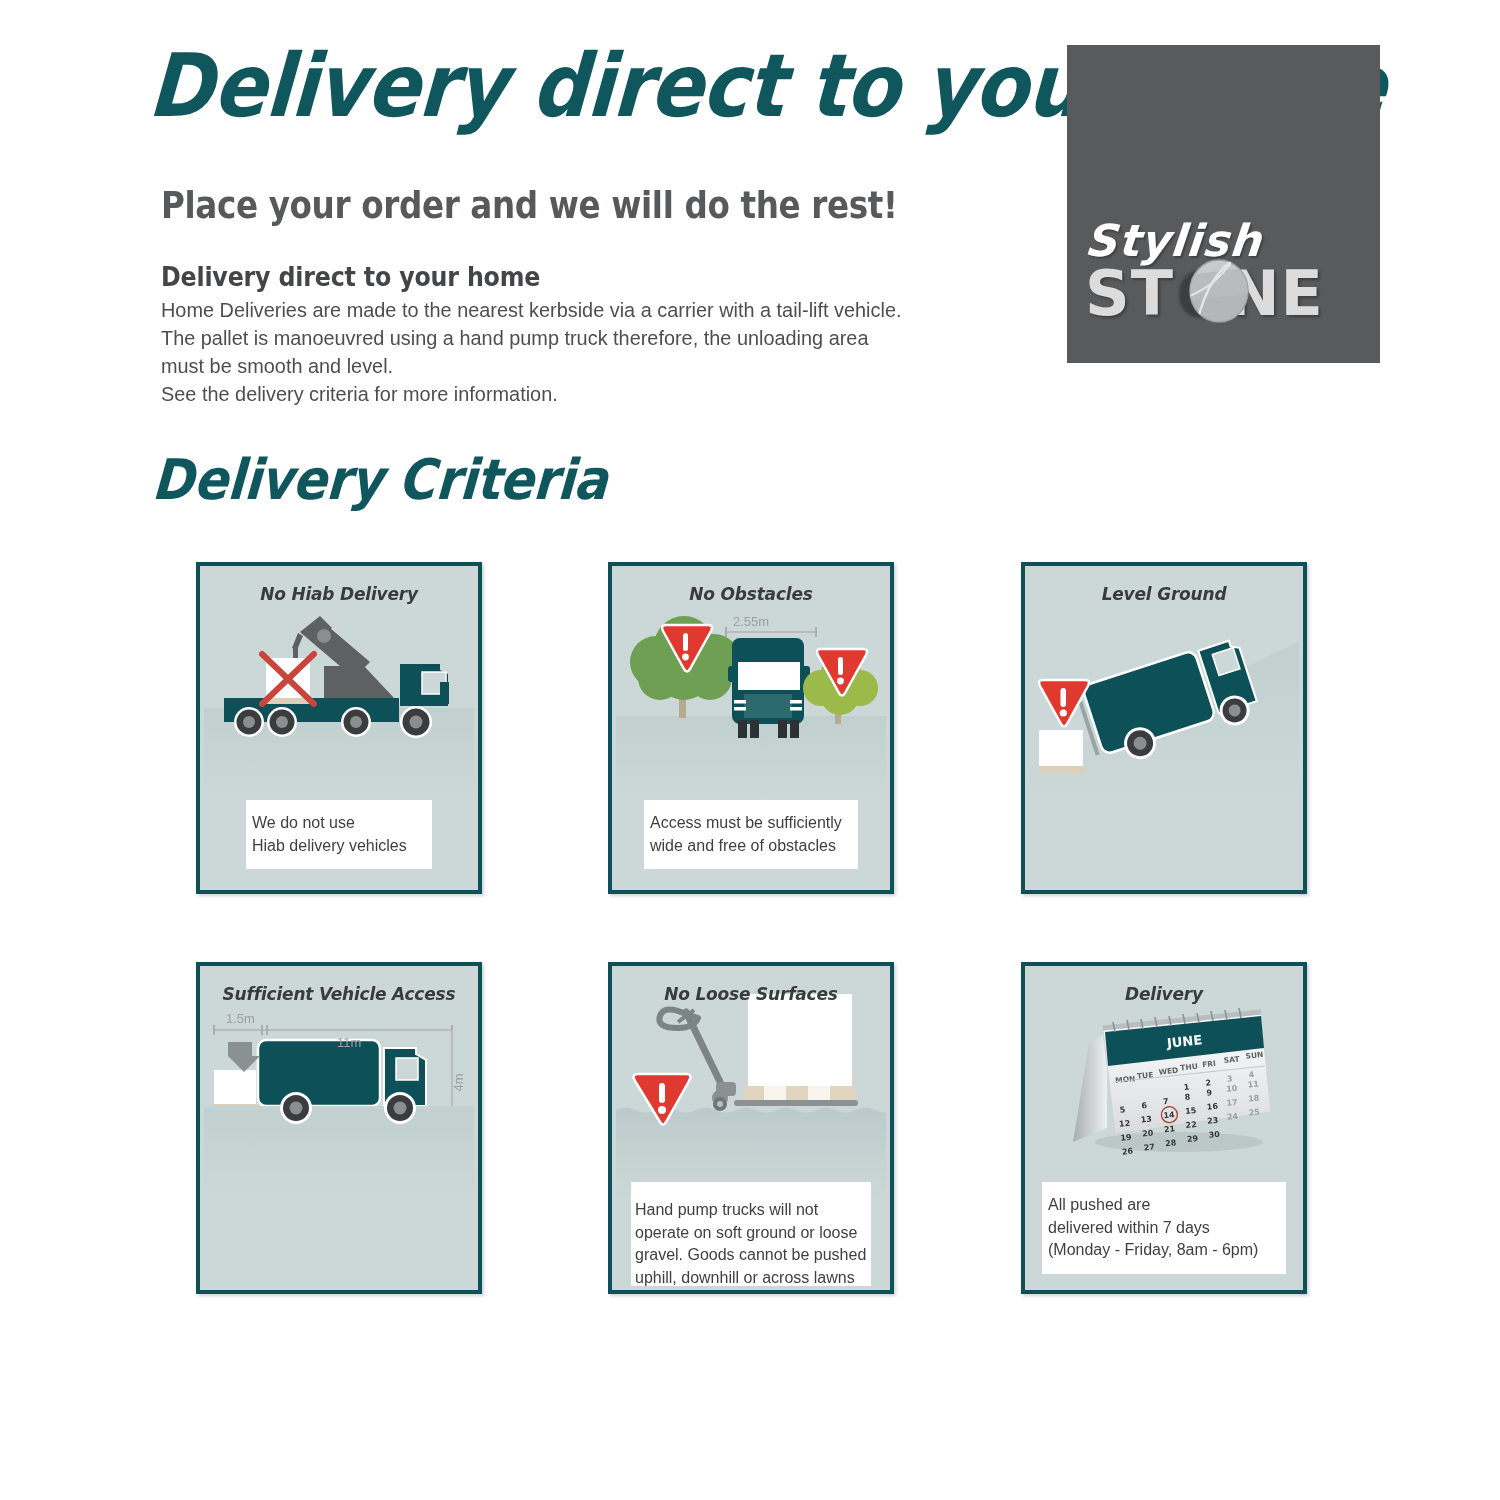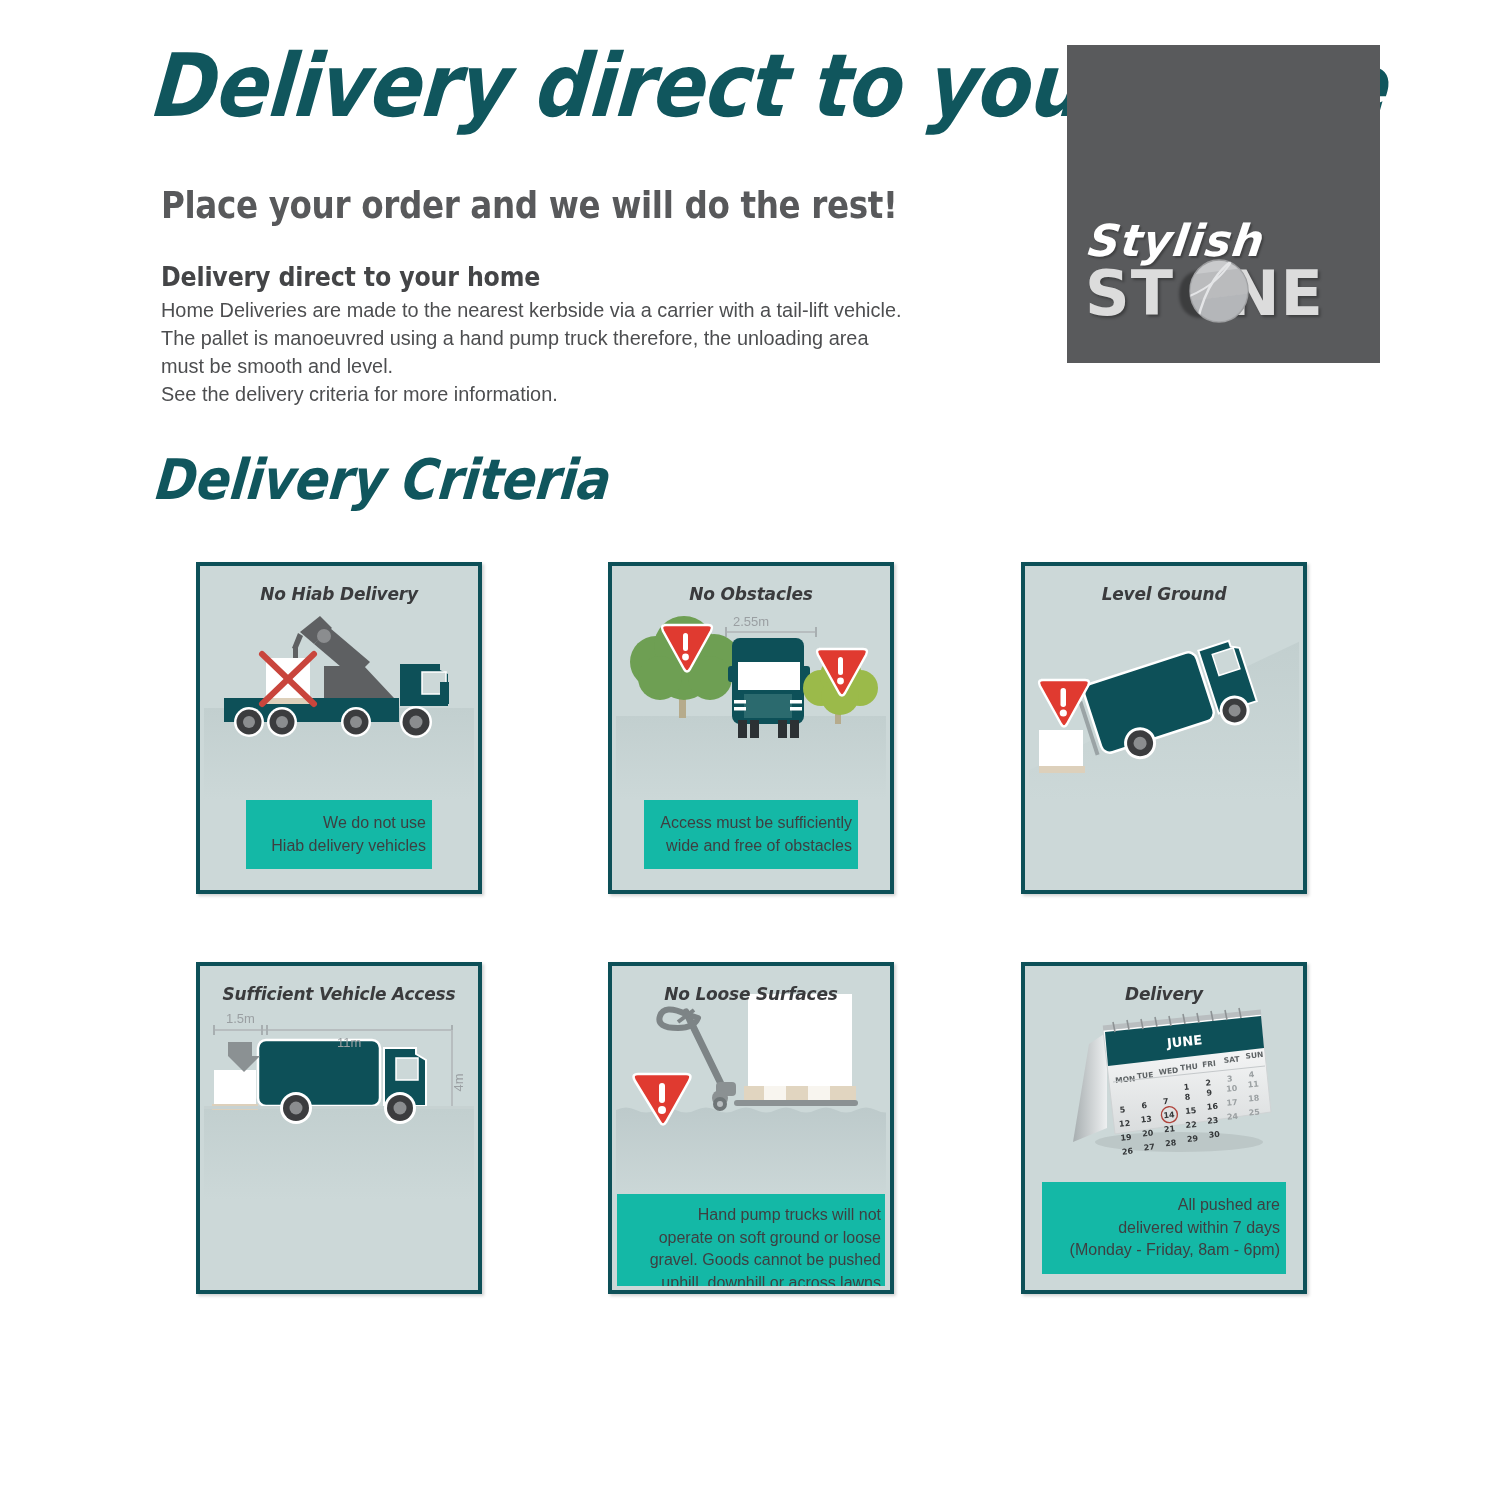--- a/index.html
+++ b/index.html
@@ -147,22 +147,22 @@
   }
   .scene {
     position: absolute;
     left: 0; top: 0; width: 278px; height: 230px;
   }
   .caption {
     position: absolute;
     left: 50%;
     transform: translateX(-50%);
     width: 200px;
-    background: #14b8a6;
-    text-align: right;
+    background: #ffffff;
+    text-align: left;
     font-family: "Liberation Sans", sans-serif;
     font-size: 16px;
     line-height: 22.5px;
     color: #3e3f41;
     padding: 12px 6px;
     z-index: 6;
   }
   .caption div { white-space: nowrap; }
 
   
@@ -170,21 +170,21 @@
   #card1 { left: 608px;  top: 562px; }
   #card2 { left: 1021px; top: 562px; }
   #card3 { left: 196px;  top: 962px; }
   #card4 { left: 608px;  top: 962px; }
   #card5 { left: 1021px; top: 962px; }
 
   #card0 .caption { top: 230px; width: 186px; }
   #card1 .caption { top: 230px; width: 214px; }
   #card2 .caption { top: 230px; width: 186px; }
   #card3 .caption { top: 212px; width: 198px; }
-  #card4 .caption { top: 224px; width: 268px; padding: 10px 4px; }
+  #card4 .caption { top: 212px; width: 240px; padding: 17px 4px; }
   #card5 .caption { top: 212px; width: 244px; }
 
   .dim-label {
     position: absolute;
     font-family: "Liberation Sans", sans-serif;
     font-size: 13px;
     color: #9a9fa2;
   }
   .dim-label.vert {
     transform: rotate(-90deg);

